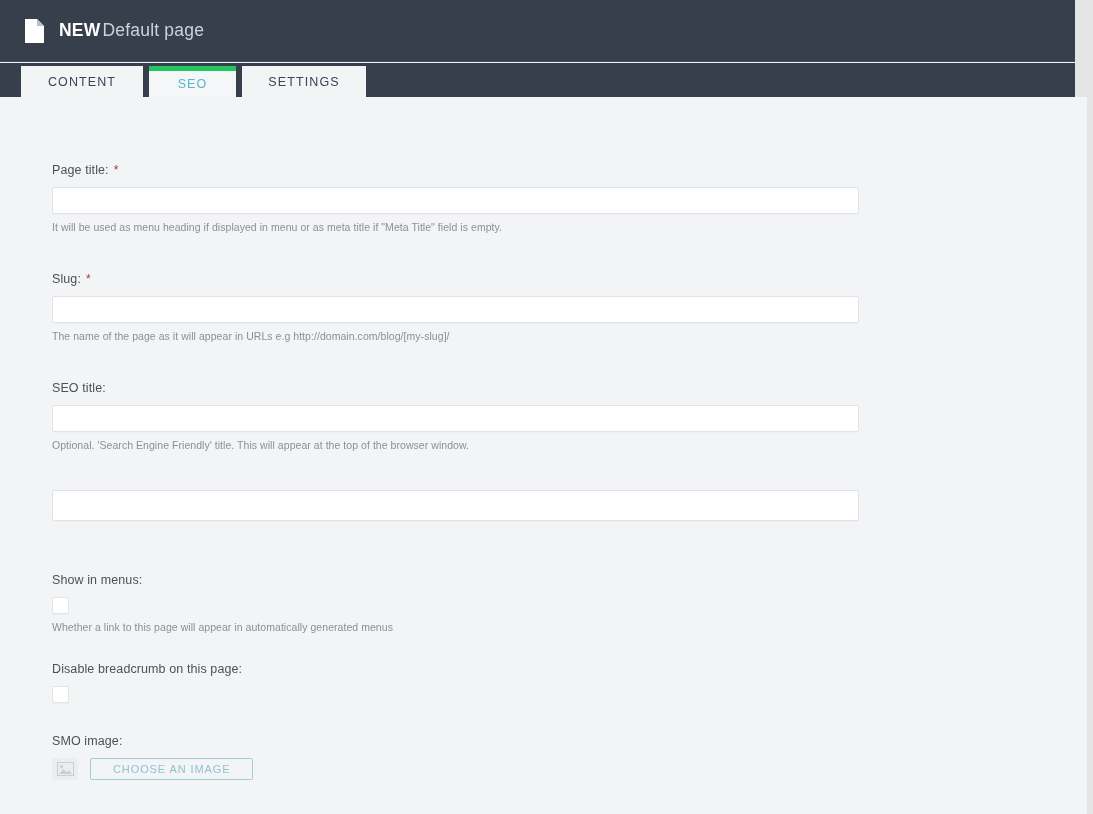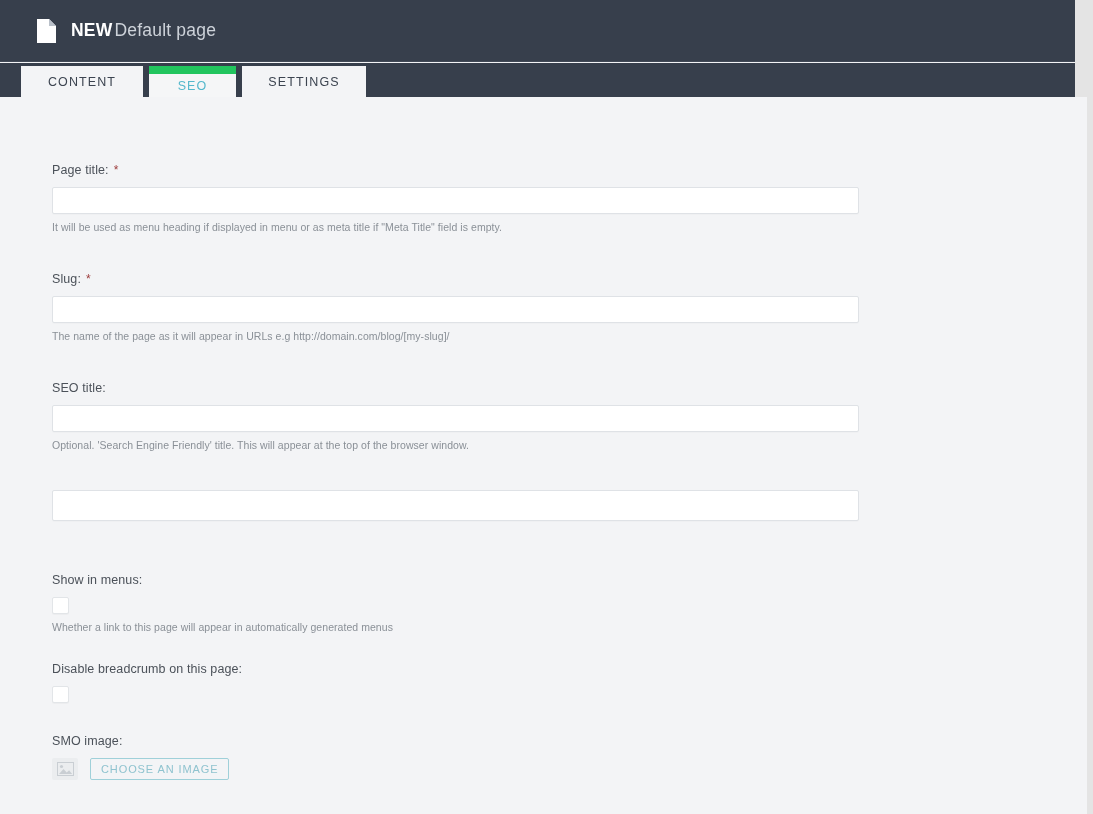--- a/index.html
+++ b/index.html
@@ -33,21 +33,21 @@
   
   .header {
     position: absolute;
     left: 0; top: 0;
     width: 1075px;
     height: 62px;
     background: #373f4c;
     border-bottom: 1px solid #424a57;
     display: flex;
     align-items: center;
-    padding-left: 36px;
+    padding-left: 24px;
   }
   .doc-icon {
     width: 21px;
     height: 26px;
     margin-right: 14px;
     flex: none;
     display: block;
   }
   .header-title {
     font-size: 17.5px;
@@ -81,21 +81,21 @@
     font-size: 12.5px;
     letter-spacing: 1.1px;
     color: #3c4450;
     cursor: pointer;
     padding: 11px;
     display: flex;
     align-items: center;
     justify-content: center;
   }
   .tab.active {
-    border-top: 8px solid #22c55e;
+    border-top: 5px solid #22c55e;
     color: #54b8cc;
     background: #f5f6f7;
   }
 
   
   .body {
     position: absolute;
     left: 12px;
     top: 97px;
     width: 1075px;
@@ -180,21 +180,21 @@
   }
   .btn-outline {
     height: 22px;
     background: transparent;
     border: 1px solid #9fd0d9;
     border-radius: 2px;
     color: #8fc3cf;
     font-family: "Liberation Sans", sans-serif;
     font-size: 11px;
     letter-spacing: .9px;
-    padding: 0 10px;
+    padding: 0 22px;
     cursor: pointer;
     outline: none;
     display: flex;
     align-items: center;
   }
 </style>
 </head>
 <body>
 
 <div id="app">

